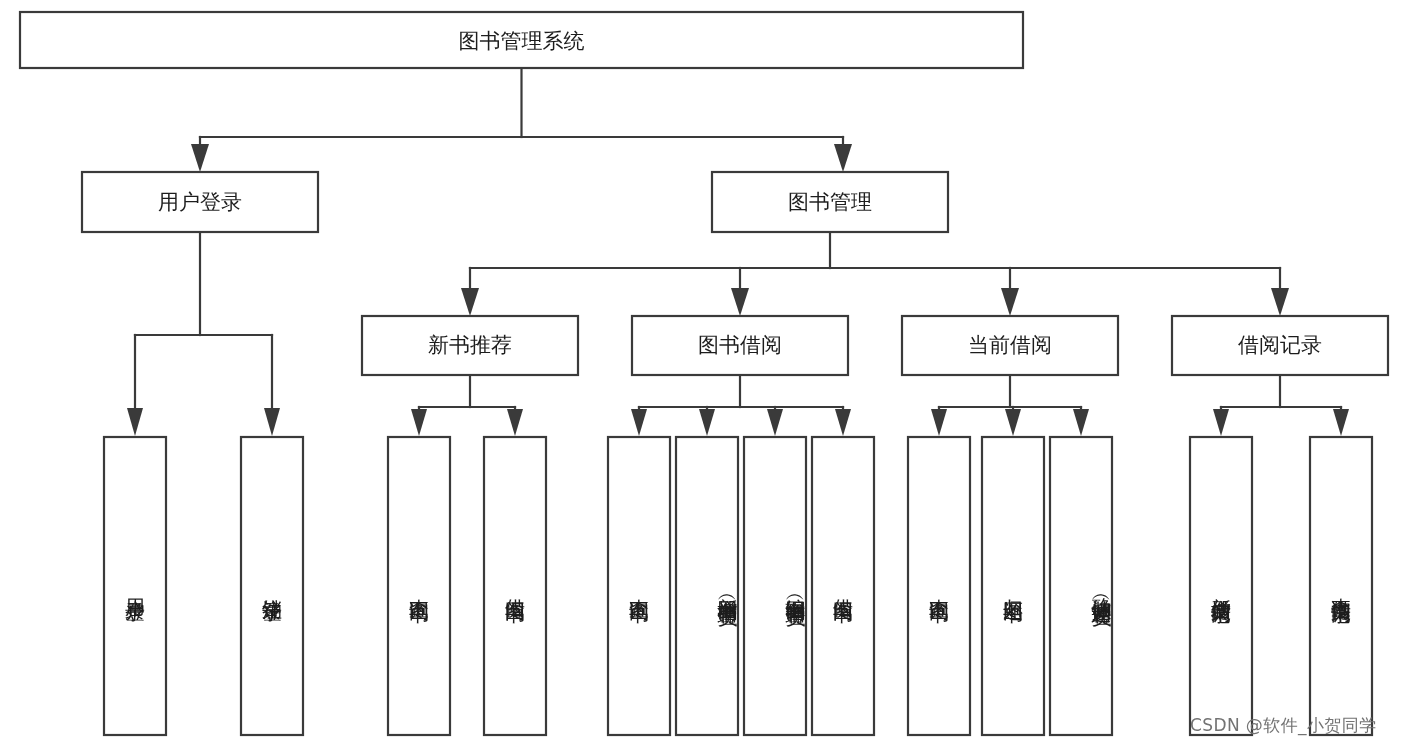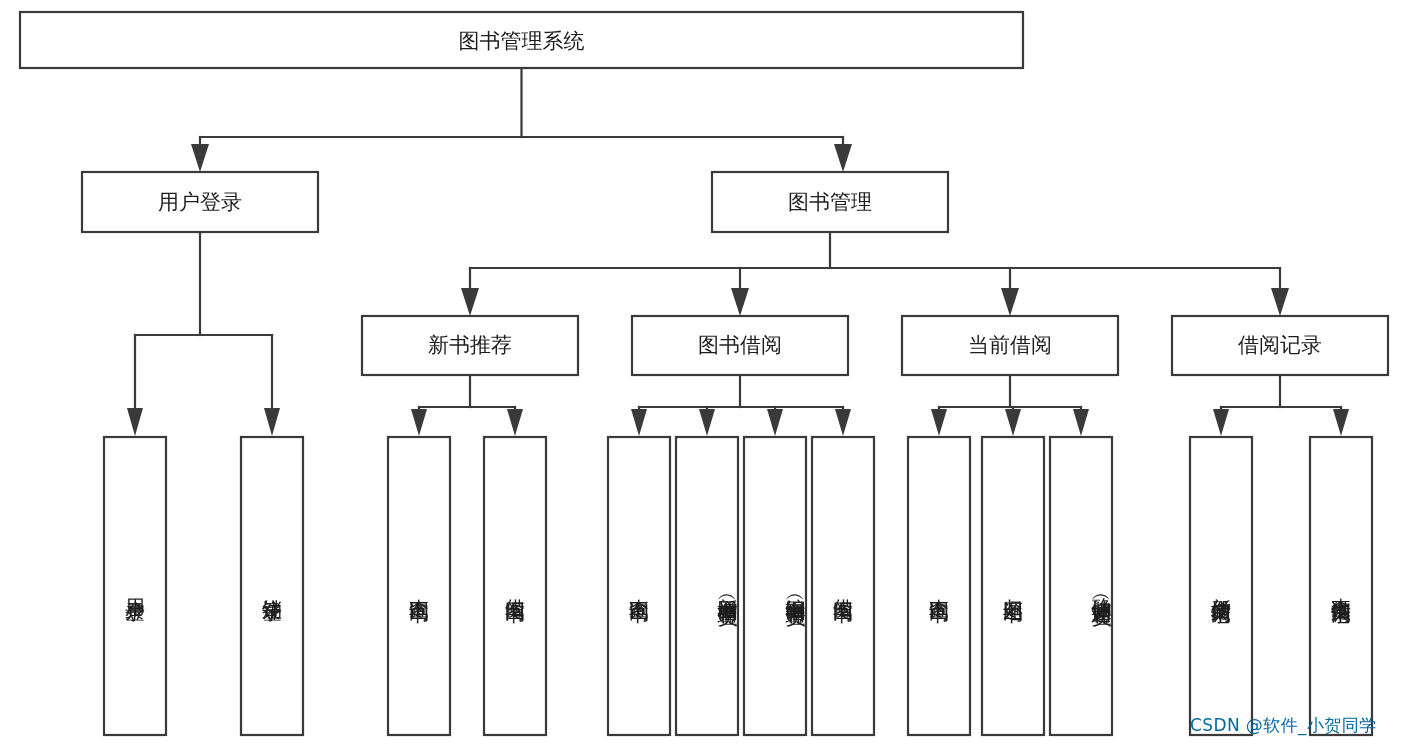--- a/index.html
+++ b/index.html
@@ -61,21 +61,21 @@
     white-space: nowrap;
     display: flex;
     align-items: center;
     justify-content: center;
     pointer-events: none;
   }
   .watermark {
     position: absolute;
     font-family: "DejaVu Sans", "Liberation Sans", sans-serif;
     font-size: 17px;
-    color: #0369a1;
+    color: #737373;
     white-space: nowrap;
     letter-spacing: 0.4px;
   }
 </style>
 </head>
 <body>
 
 <div id="diagram-root">
 
   <svg class="tree-canvas" viewBox="0 0 1405 747">

